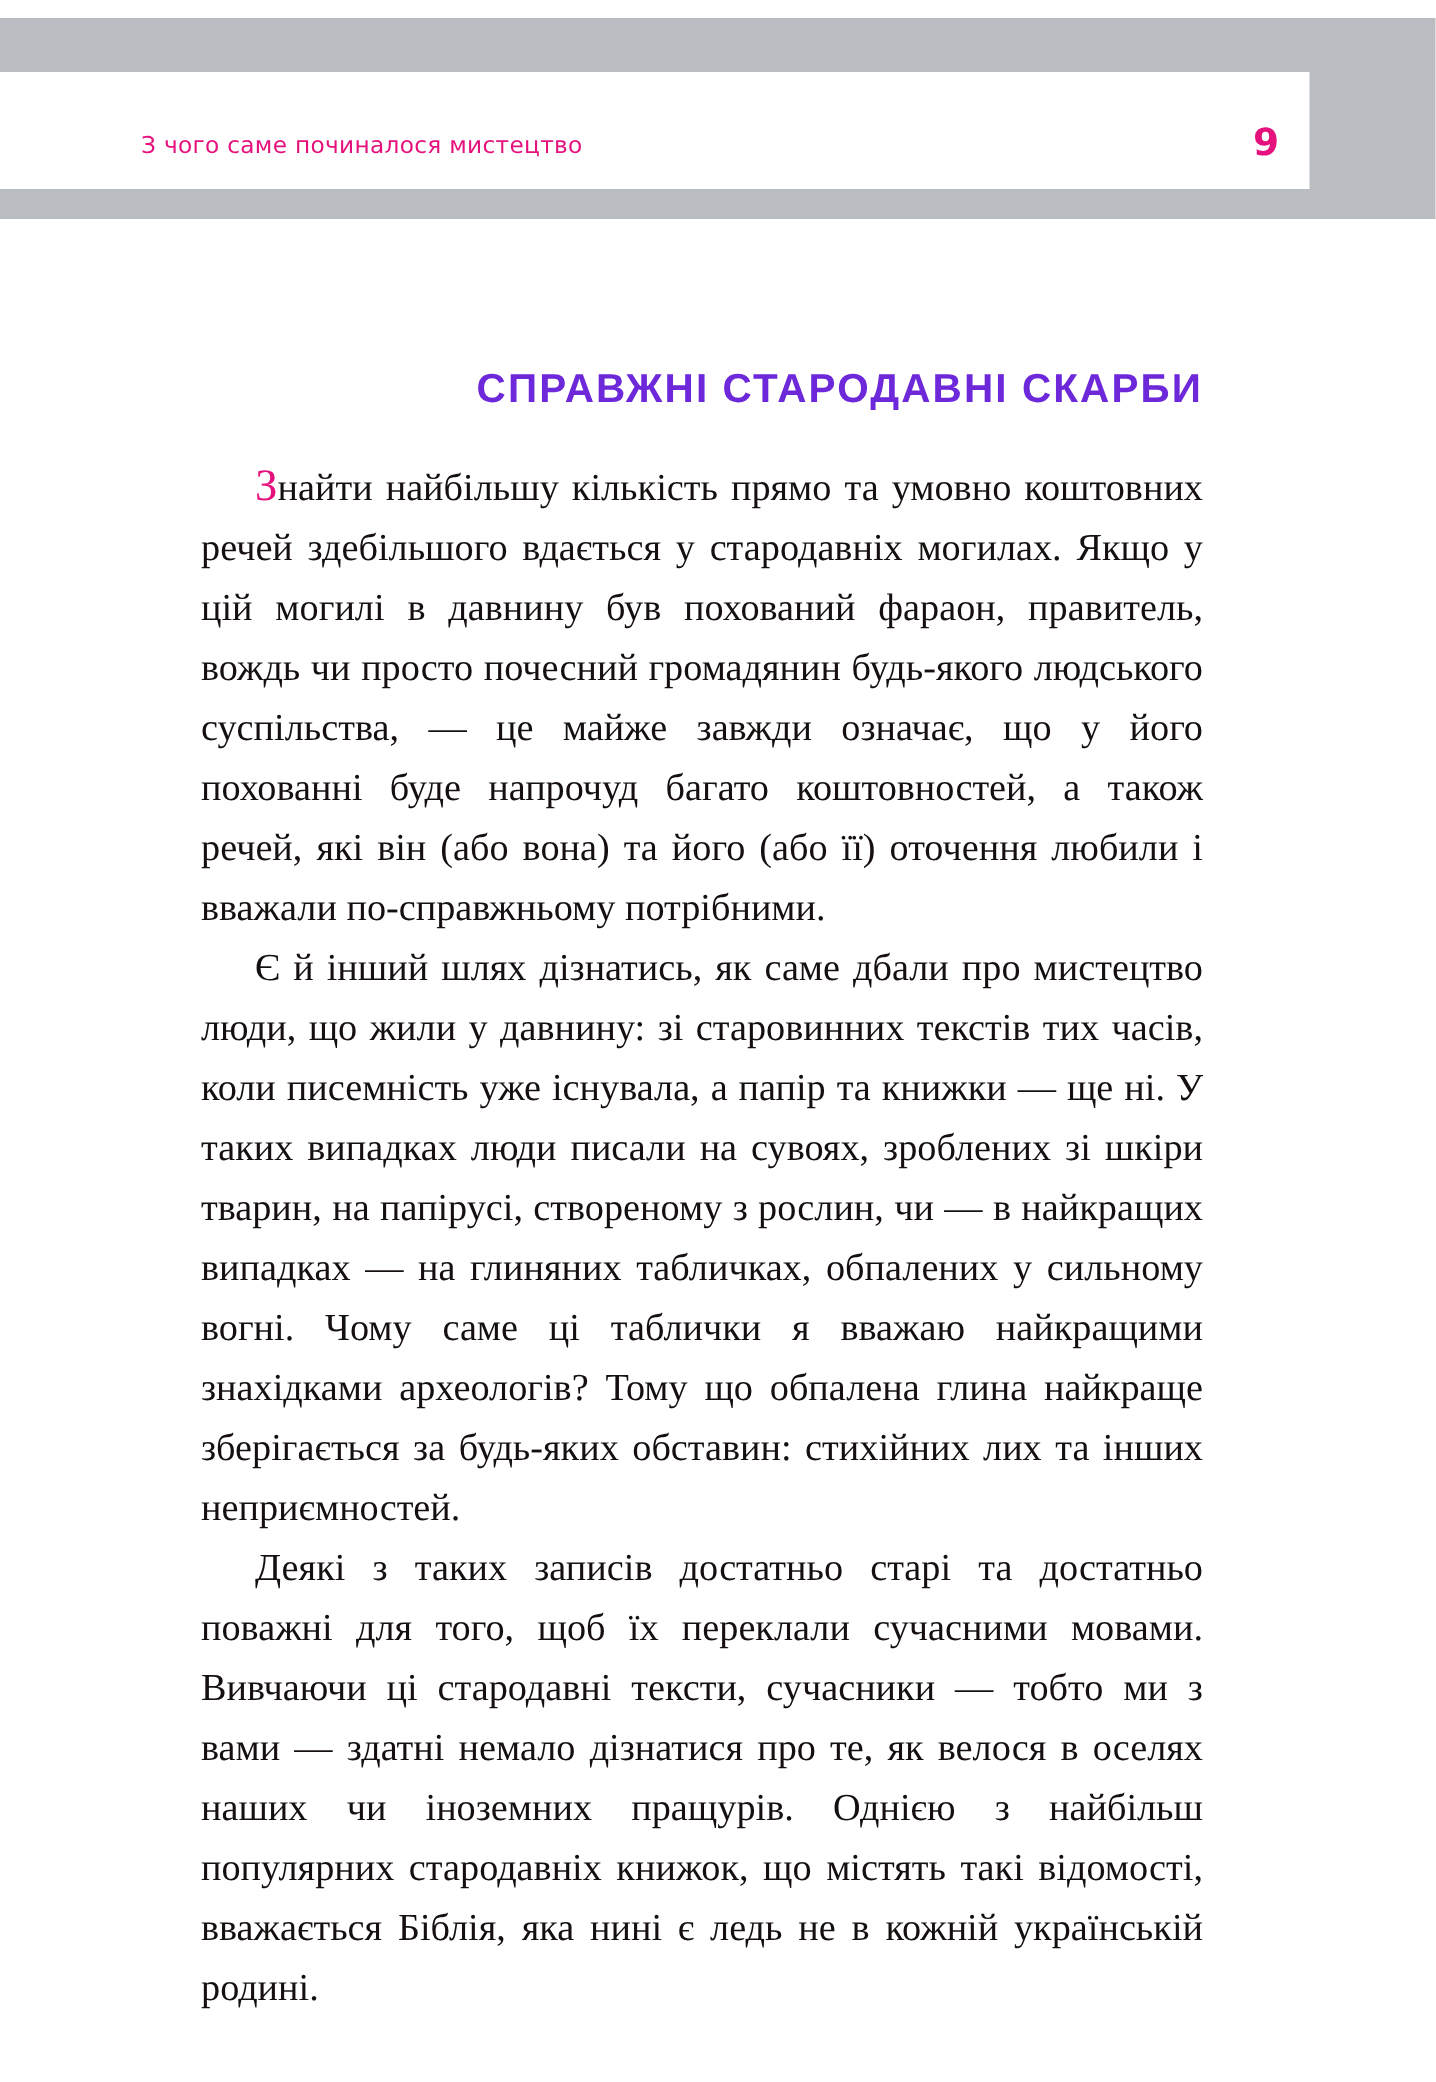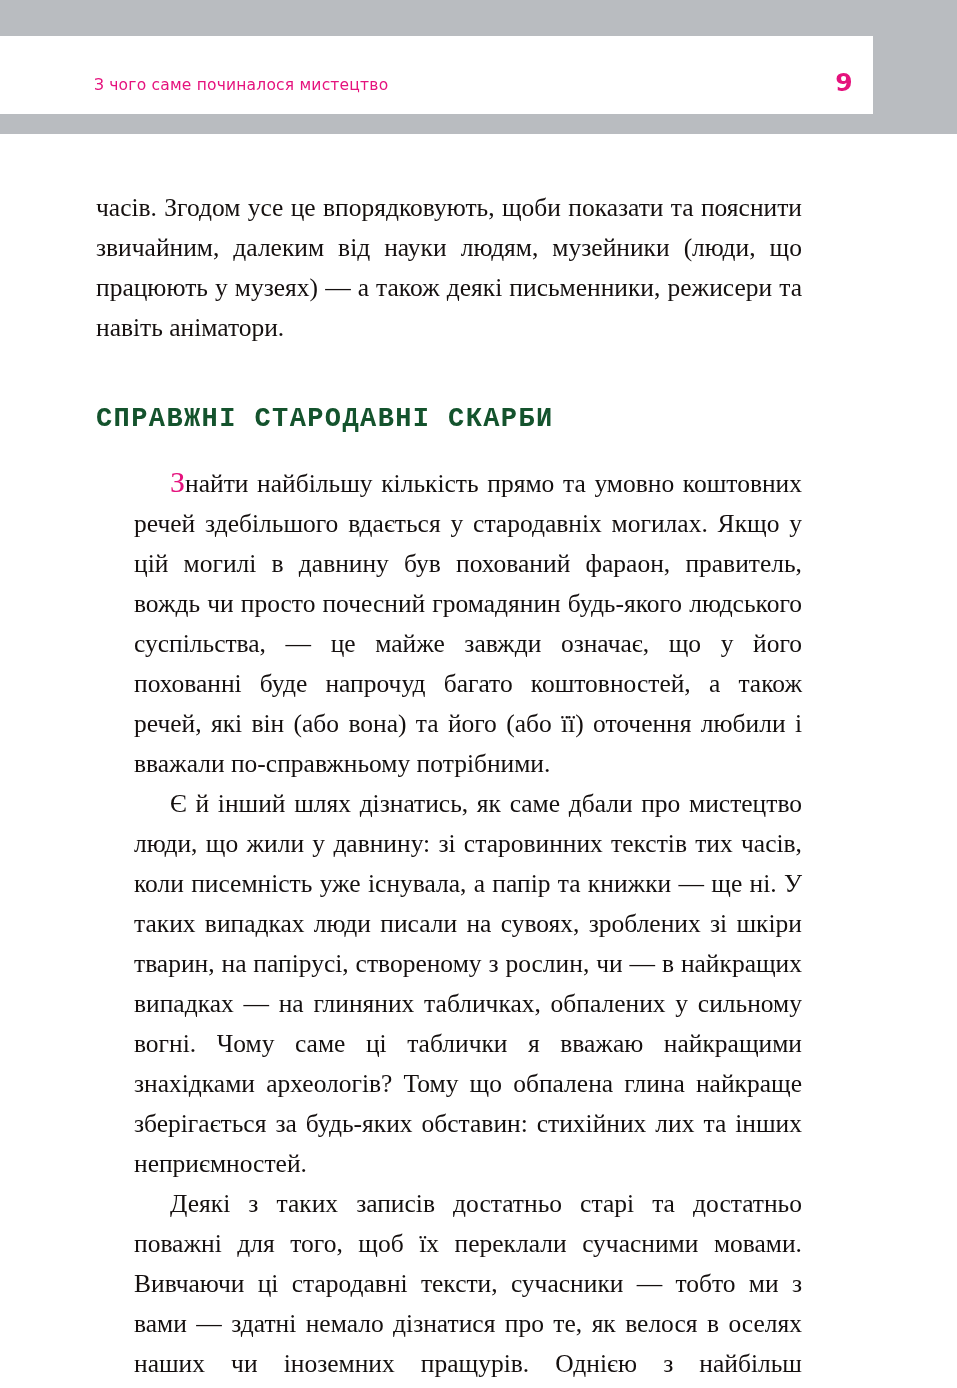--- a/index.html
+++ b/index.html
@@ -12,21 +12,21 @@
     background: #ffffff;
     font-family: "Liberation Serif", serif;
     position: relative;
     overflow: hidden;
   }
 
   
   .header-band {
     position: absolute;
     left: 0;
-    top: 0;
+    top: 12px;
     width: 957px;
     height: 134px;
     background: #b9bcc0;
   }
   .header-white {
     position: absolute;
     left: 0;
     top: 36px;
     width: 873px;
     height: 78px;
@@ -69,26 +69,26 @@
     text-align-last: left;
     margin: 0;
     hyphens: manual;
   }
   .para.indent {
     text-indent: 36px;
     margin-left: 38px;
   }
 
   .section-title {
-    font-family: Liberation Mono, monospace;
+    font-family: Liberation Sans, sans-serif;
     font-weight: bold;
     font-size: 27px;
     letter-spacing: 1.4px;
-    color: #14532d;
-    text-align: left;
+    color: #6d28d9;
+    text-align: right;
     margin: 56px 0 30px 0;
   }
 
   .dropcap {
     color: #e5127d;
     font-size: 30px;
     font-weight: normal;
     line-height: 0;
   }
 </style>
@@ -96,21 +96,20 @@
 <body>
 
 <div class="header-band">
   <div class="header-white"></div>
   <div class="running-head">З чого саме починалося мистецтво</div>
   <div class="folio">9</div>
 </div>
 
 <div class="page-body">
 
-  <p class="para">часів. Згодом усе це впорядковують, щоби показати та пояснити звичайним, далеким від науки людям, музейники (люди, що працюють у музеях) — а також деякі письменники, режисери та навіть аніматори.</p>
 
   <h2 class="section-title">СПРАВЖНІ СТАРОДАВНІ СКАРБИ</h2>
 
   <p class="para indent"><span class="dropcap">З</span><span>найти найбільшу кількість прямо та умовно коштовних речей здебільшого вдається у стародавніх могилах. Якщо у цій могилі в давнину був похований фараон, правитель, вождь чи просто почесний громадянин будь-якого людського суспільства, — це майже завжди означає, що у його похованні буде напрочуд багато коштовностей, а також речей, які він (або вона) та його (або її) оточення любили і вважали по-справжньому потрібними.</span></p>
 
   <p class="para indent">Є й інший шлях дізнатись, як саме дбали про мистецтво люди, що жили у давнину: зі старовинних текстів тих часів, коли писемність уже існувала, а папір та книжки — ще ні. У таких випадках люди писали на сувоях, зроблених зі шкіри тварин, на папірусі, створеному з рослин, чи — в найкращих випадках — на глиняних табличках, обпалених у сильному вогні. Чому саме ці таблички я вважаю найкращими знахідками археологів? Тому що обпалена глина найкраще зберігається за будь-яких обставин: стихійних лих та інших неприємностей.</p>
 
   <p class="para indent">Деякі з таких записів достатньо старі та достатньо поважні для того, щоб їх переклали сучасними мовами. Вивчаючи ці стародавні тексти, сучасники — тобто ми з вами — здатні немало дізнатися про те, як велося в оселях наших чи іноземних пращурів. Однією з найбільш популярних стародавніх книжок, що містять такі відомості, вважається Біблія, яка нині є ледь не в кожній українській родині.</p>
 
 </div>

